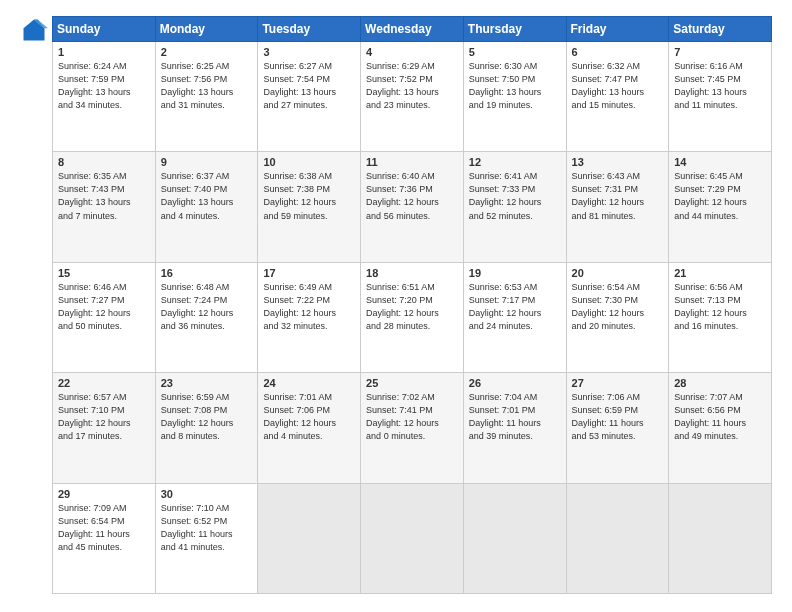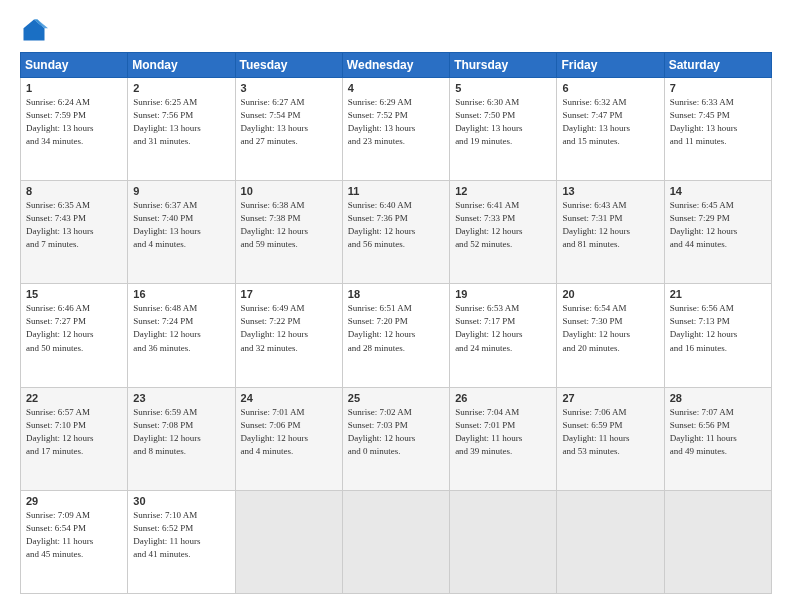--- a/index.html
+++ b/index.html
@@ -8,21 +8,21 @@
       background: #fff;
       width: 792px;
       height: 612px;
       overflow: hidden;
     }
     .page {
       width: 792px;
       height: 612px;
       padding: 16px 20px 18px 20px;
       display: flex;
-      flex-direction: column;
+      flex-direction: row;
     }
     .header {
       display: flex;
       justify-content: space-between;
       align-items: flex-start;
       margin-bottom: 8px;
     }
     .logo {
       display: flex;
       align-items: center;
@@ -85,21 +85,20 @@
     }
     .day-num {
       font-size: 11px;
       font-weight: bold;
       display: block;
       margin-bottom: 2px;
     }
     .day-info {
       line-height: 1.45;
       color: #333;
-      font-family: Liberation Serif, serif;
     }
   </style>
 </head>
 <body>
 
 <div class="page">
   <div class="header">
     <div class="logo">
       <svg class="logo-icon" viewBox="0 0 32 32">
         <polygon points="16,4 28,14 28,28 4,28 4,14" fill="#1a6fc4"></polygon>
@@ -150,21 +149,21 @@
           <td>
             <span class="day-num">5</span>
             <div class="day-info"><span>Sunrise: 6:30 AM</span><br><span>Sunset: 7:50 PM</span><br><span>Daylight: 13 hours</span><br><span>and 19 minutes.</span></div>
           </td>
           <td>
             <span class="day-num">6</span>
             <div class="day-info"><span>Sunrise: 6:32 AM</span><br><span>Sunset: 7:47 PM</span><br><span>Daylight: 13 hours</span><br><span>and 15 minutes.</span></div>
           </td>
           <td>
             <span class="day-num">7</span>
-            <div class="day-info"><span>Sunrise: 6:33 AM</span><br><span>Sunset: 7:45 PM</span><br><span>Daylight: 13 hours</span><br><span>and 11 minutes.</span></div>
+            <div class="day-info"><span>Sunrise: 6:16 AM</span><br><span>Sunset: 7:45 PM</span><br><span>Daylight: 13 hours</span><br><span>and 11 minutes.</span></div>
           </td>
         </tr>
         <tr>
           <td>
             <span class="day-num">8</span>
             <div class="day-info"><span>Sunrise: 6:35 AM</span><br><span>Sunset: 7:43 PM</span><br><span>Daylight: 13 hours</span><br><span>and 7 minutes.</span></div>
           </td>
           <td>
             <span class="day-num">9</span>
             <div class="day-info"><span>Sunrise: 6:37 AM</span><br><span>Sunset: 7:40 PM</span><br><span>Daylight: 13 hours</span><br><span>and 4 minutes.</span></div>
@@ -228,21 +227,21 @@
           <td>
             <span class="day-num">23</span>
             <div class="day-info"><span>Sunrise: 6:59 AM</span><br><span>Sunset: 7:08 PM</span><br><span>Daylight: 12 hours</span><br><span>and 8 minutes.</span></div>
           </td>
           <td>
             <span class="day-num">24</span>
             <div class="day-info"><span>Sunrise: 7:01 AM</span><br><span>Sunset: 7:06 PM</span><br><span>Daylight: 12 hours</span><br><span>and 4 minutes.</span></div>
           </td>
           <td>
             <span class="day-num">25</span>
-            <div class="day-info"><span>Sunrise: 7:02 AM</span><br><span>Sunset: 7:03 PM</span><br><span>Daylight: 12 hours</span><br><span>and 0 minutes.</span></div>
+            <div class="day-info"><span>Sunrise: 7:02 AM</span><br><span>Sunset: 7:41 PM</span><br><span>Daylight: 12 hours</span><br><span>and 0 minutes.</span></div>
           </td>
           <td>
             <span class="day-num">26</span>
             <div class="day-info"><span>Sunrise: 7:04 AM</span><br><span>Sunset: 7:01 PM</span><br><span>Daylight: 11 hours</span><br><span>and 39 minutes.</span></div>
           </td>
           <td>
             <span class="day-num">27</span>
             <div class="day-info"><span>Sunrise: 7:06 AM</span><br><span>Sunset: 6:59 PM</span><br><span>Daylight: 11 hours</span><br><span>and 53 minutes.</span></div>
           </td>
           <td>

